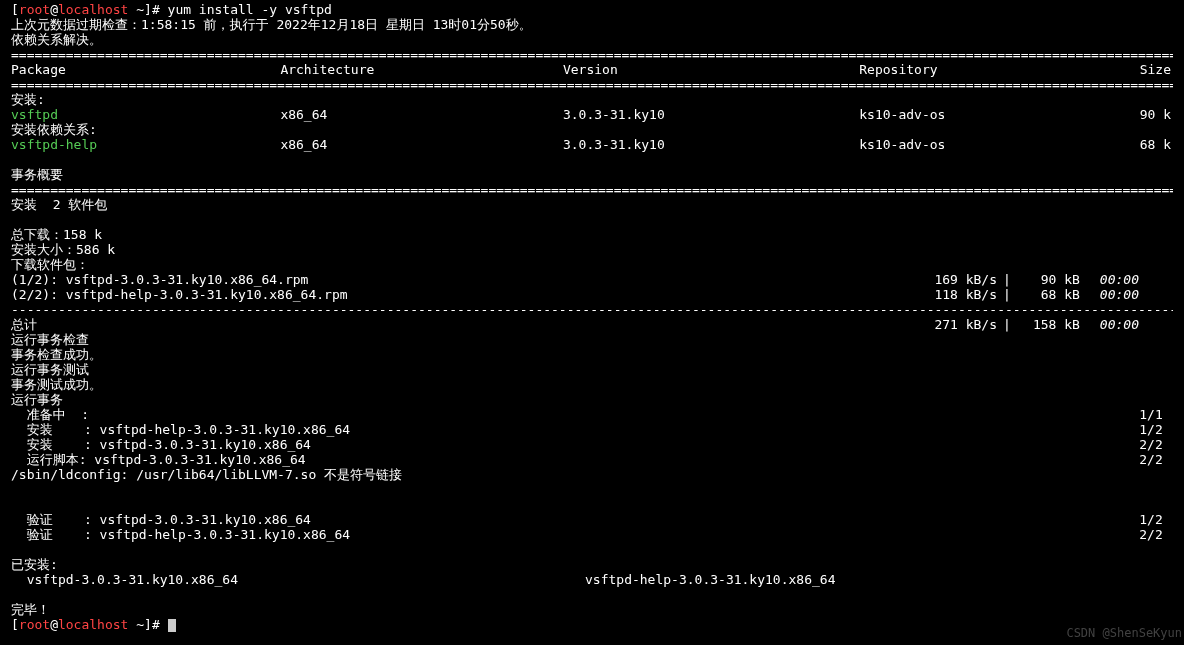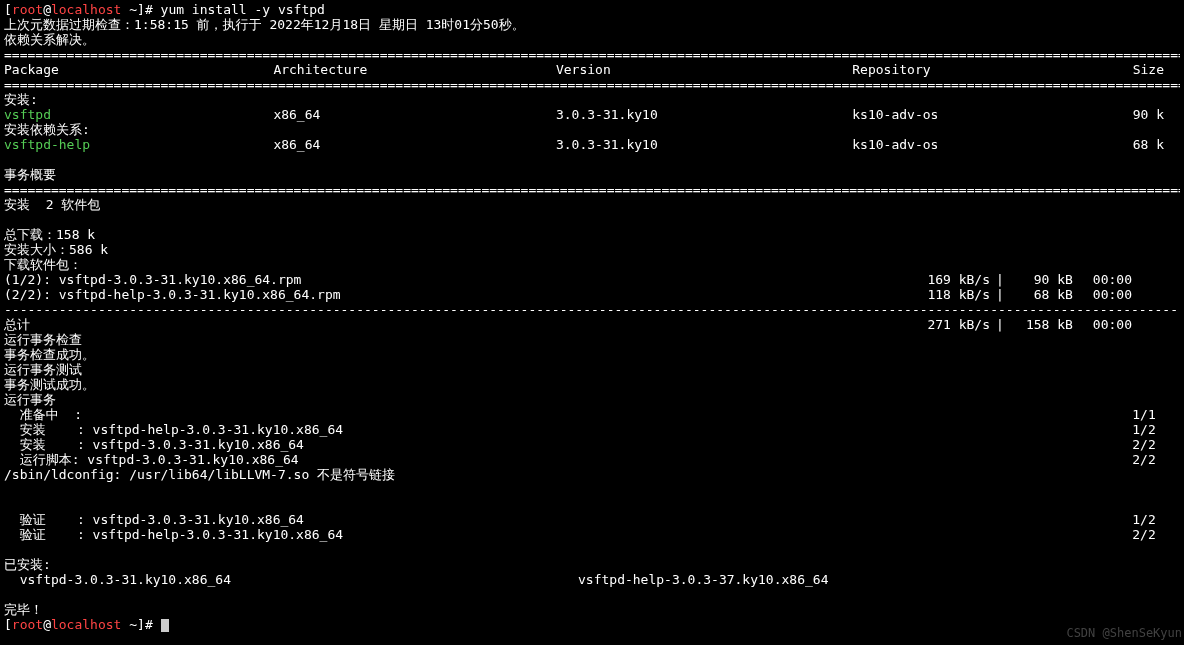--- a/index.html
+++ b/index.html
@@ -1,34 +1,34 @@
 <!DOCTYPE html>
 <html><head>
 <meta charset="utf-8">
 <style>
   html,body{margin:0;padding:0;background:#000;color:#fff;font-family:"DejaVu Sans Mono","Courier New",monospace;font-size:13px;line-height:15px;}
-  .term{width:1184px;height:645px;background:#000;position:relative;overflow:hidden;box-sizing:border-box;padding:2px 4px;}
+  .term{width:1184px;height:645px;background:#000;position:relative;overflow:hidden;box-sizing:border-box;padding:2px 11px;}
   .red{color:#ff4444;}
   .green{color:#55cc55;}
   .white{color:#fff;}
   .line{white-space:pre;}
   .ruleEq{letter-spacing:0px;white-space:pre;overflow:hidden;}
   .ruleDash{letter-spacing:0px;white-space:pre;overflow:hidden;}
   .row{display:flex;width:1160px;}
   .c1{width:280px;}
   .c2{width:248px;}
   .c3{width:308px;margin-left:44px;}
   .c4{width:274px;}
   .c5{width:50px;text-align:right;}
   .dlrow{display:flex;width:1128px;}
   .d1{width:920px;}
   .d2{width:80px;text-align:right;}
   .dbar{width:20px;text-align:center;}
   .d3{width:64px;text-align:right;}
-  .d4{width:60px;text-align:right;}
+  .d4{width:60px;text-align:right;font-style:italic;}
   .taskrow{display:flex;width:1160px;}
   .t1{width:1120px;white-space:pre;}
   .t2{width:40px;text-align:center;}
   .cursor{display:inline-block;width:8px;height:13px;background:#ccc;vertical-align:text-bottom;}
   .watermark{position:absolute;right:2px;bottom:4px;color:#777;font-size:12px;opacity:.55;}
   .installedrow{display:flex;width:1160px;}
   .i1{width:574px;white-space:pre;}
   .i2{width:580px;white-space:pre;}
 </style>
 </head>
@@ -122,20 +122,20 @@
       <div class="t2">1/2</div>
     </div>
   <div class="taskrow">
       <div class="t1">  验证    : vsftpd-help-3.0.3-31.ky10.x86_64</div>
       <div class="t2">2/2</div>
     </div>
   <div class="line">&nbsp;</div>
   <div class="line">已安装:</div>
   <div class="installedrow">
     <div class="i1">  vsftpd-3.0.3-31.ky10.x86_64</div>
-    <div class="i2">vsftpd-help-3.0.3-37.ky10.x86_64</div>
+    <div class="i2">vsftpd-help-3.0.3-31.ky10.x86_64</div>
   </div>
   <div class="line">&nbsp;</div>
   <div class="line">完毕！</div>
   <div class="line"><span class="white">[</span><span class="red">root</span><span>@</span><span class="red">localhost</span><span> ~</span><span>]# </span><span class="cursor"></span></div>
 
   <div class="watermark">CSDN @ShenSeKyun</div>
 </div>
 
 </body></html>

